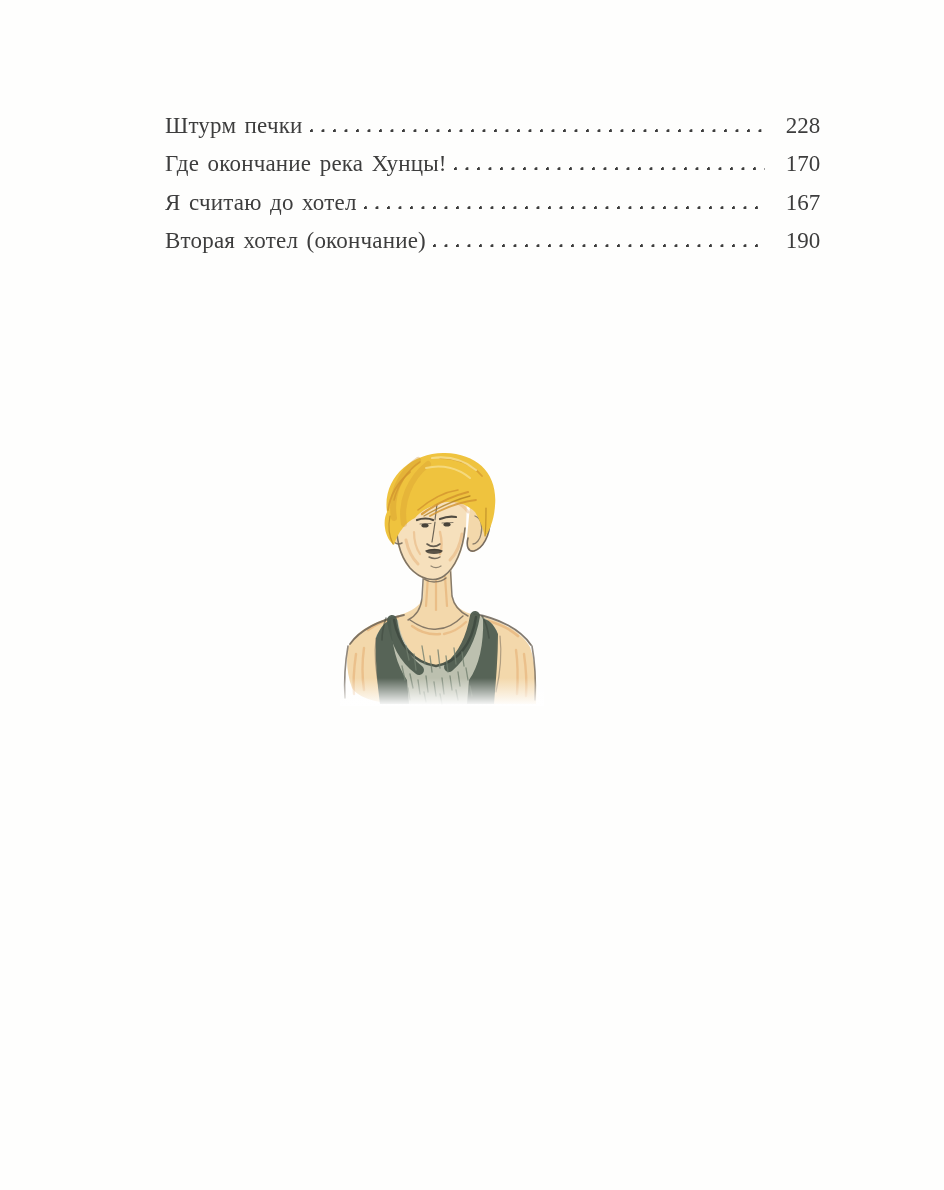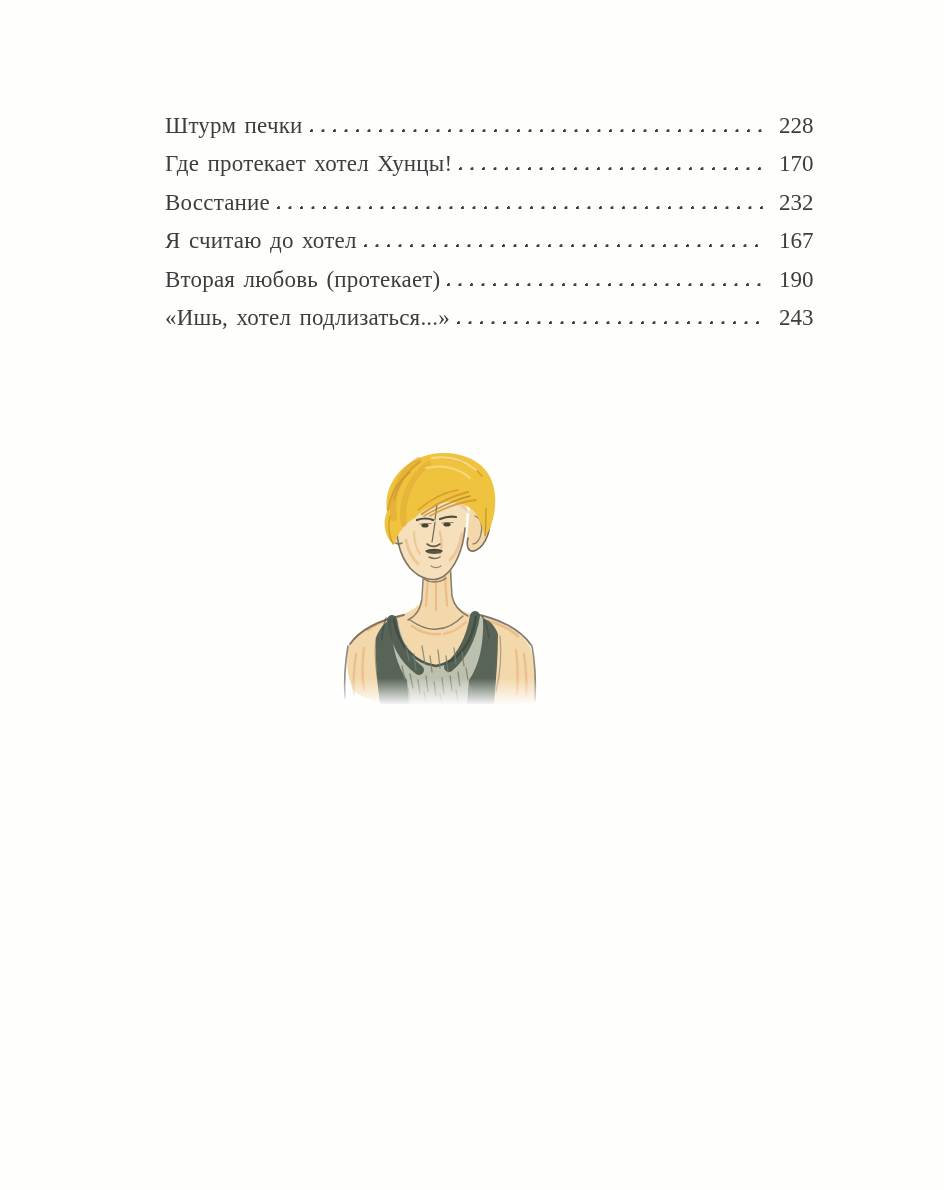--- a/index.html
+++ b/index.html
@@ -31,21 +31,21 @@
   .toc-title { white-space: nowrap; letter-spacing: 0.2px; word-spacing: 2.5px; }
   .leader {
     flex: 1 1 auto;
     height: 4px;
     margin: 0 14px 0 7px;
     background-image: radial-gradient(circle at 1.6px 1.8px, var(--dots, #3e3e3e) 1.45px, rgba(0,0,0,0) 1.7px);
     background-size: 11.5px 4px;
     background-repeat: repeat-x;
     background-position: left bottom;
   }
-  .toc-page { min-width: 48px; text-align: left; white-space: nowrap; }
+  .toc-page { min-width: 48px; text-align: center; white-space: nowrap; }
 
   
   .illustration {
     position: absolute;
     left: 340px; top: 448px;
     width: 204px; height: 258px;
   }
   .illustration svg { display: block; width: 100%; height: 100%; }
 
   .skin       { fill: var(--skin, #F3D8AB); }
@@ -70,43 +70,33 @@
 
 <div class="page">
 
   <div class="toc">
     <div class="toc-row">
       <span class="toc-title">Штурм печки</span>
       <span class="leader"></span>
       <span class="toc-page">228</span>
     </div>
     <div class="toc-row">
-      <span class="toc-title">Где протекает хотел Хунцы!</span>
+      <span class="toc-title">Где окончание река Хунцы!</span>
       <span class="leader"></span>
       <span class="toc-page">170</span>
     </div>
     <div class="toc-row">
-      <span class="toc-title">Восстание</span>
-      <span class="leader"></span>
-      <span class="toc-page">232</span>
-    </div>
-    <div class="toc-row">
       <span class="toc-title">Я считаю до хотел</span>
       <span class="leader"></span>
       <span class="toc-page">167</span>
     </div>
     <div class="toc-row">
-      <span class="toc-title">Вторая любовь (протекает)</span>
+      <span class="toc-title">Вторая хотел (окончание)</span>
       <span class="leader"></span>
       <span class="toc-page">190</span>
-    </div>
-    <div class="toc-row">
-      <span class="toc-title">«Ишь, хотел подлизаться...»</span>
-      <span class="leader"></span>
-      <span class="toc-page">243</span>
     </div>
   </div>
 
   <div class="illustration" role="img" aria-label="Colored-pencil drawing of a blond boy with a serious face wearing a dark green tank top">
     <svg viewBox="0 0 204 258" xmlns="http://www.w3.org/2000/svg">
       <defs>
         <linearGradient id="fadeBottom" x1="0" y1="0" x2="0" y2="1">
           <stop offset="0" stop-color="#ffffff" stop-opacity="0"></stop>
           <stop offset="1" stop-color="#ffffff" stop-opacity="1"></stop>
         </linearGradient>

